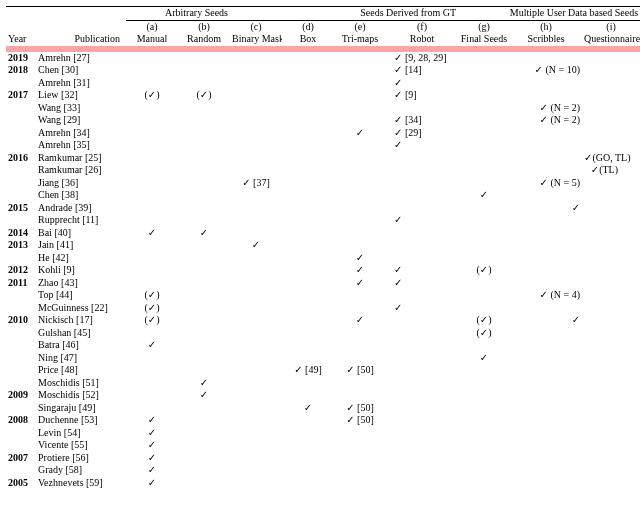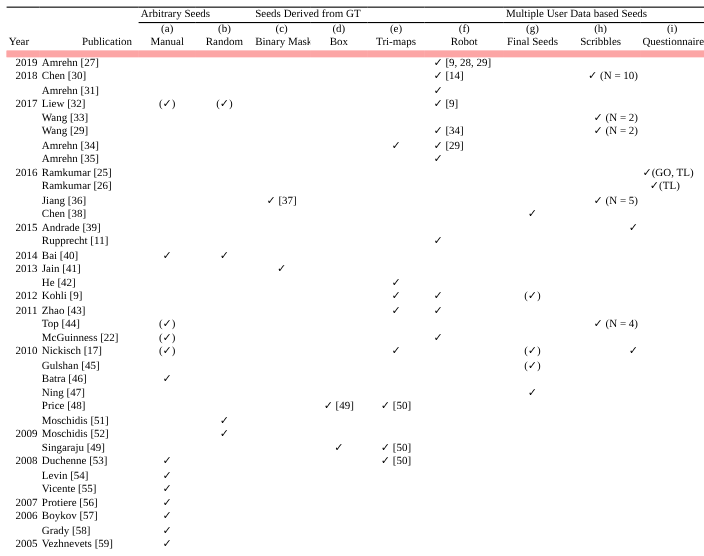--- a/index.html
+++ b/index.html
@@ -17,25 +17,25 @@
     width: 100%;
     table-layout: fixed;
   }
   th, td {
     padding: 0 2px;
     line-height: 1.25;
     font-weight: normal;
     overflow: hidden;
     white-space: nowrap;
   }
-  .hdr-top th { text-align: left; }
+  .hdr-top th { text-align: right; }
   .hdr-mid th, .hdr-bot th { text-align: center; }
   .rule-top { border-top: 1px solid #000; }
   .rule-bot { border-bottom: 6px solid #fca5a5; margin-top: 19px; }
-  .col-year  { width: 30px;  text-align: right; }
+  .col-year  { width: 30px;  text-align: left; font-weight: bold; }
   .col-pub   { width: 90px;  padding-right:6px;}
   .col-a, .col-b, .col-c, .col-d, .col-e { width: 52px; text-align: center; }
   .col-f     { width: 72px;  text-align: left; padding-left:8px;}
   .col-g     { width: 52px;  text-align: center; }
   .col-h     { width: 72px;  text-align: right; padding-left:8px;}
   .col-i     { width: 58px;  text-align: right; padding-right:22px;}
   tbody td { vertical-align: top; }
   .group-rule { border-bottom: 0.5px solid #000; }
 </style>
 </head>
@@ -513,33 +513,20 @@
         <td class="col-b"></td>
         <td class="col-c"></td>
         <td class="col-d"></td>
         <td class="col-e"></td>
         <td class="col-f"></td>
         <td class="col-g"></td>
         <td class="col-h"></td>
         <td class="col-i"></td>
       </tr>
       <tr>
-        <td class="col-year">2006</td>
-        <td class="col-pub">Boykov [57]</td>
-        <td class="col-a">✓</td>
-        <td class="col-b"></td>
-        <td class="col-c"></td>
-        <td class="col-d"></td>
-        <td class="col-e"></td>
-        <td class="col-f"></td>
-        <td class="col-g"></td>
-        <td class="col-h"></td>
-        <td class="col-i"></td>
-      </tr>
-      <tr>
         <td class="col-year"></td>
         <td class="col-pub">Grady [58]</td>
         <td class="col-a">✓</td>
         <td class="col-b"></td>
         <td class="col-c"></td>
         <td class="col-d"></td>
         <td class="col-e"></td>
         <td class="col-f"></td>
         <td class="col-g"></td>
         <td class="col-h"></td>

